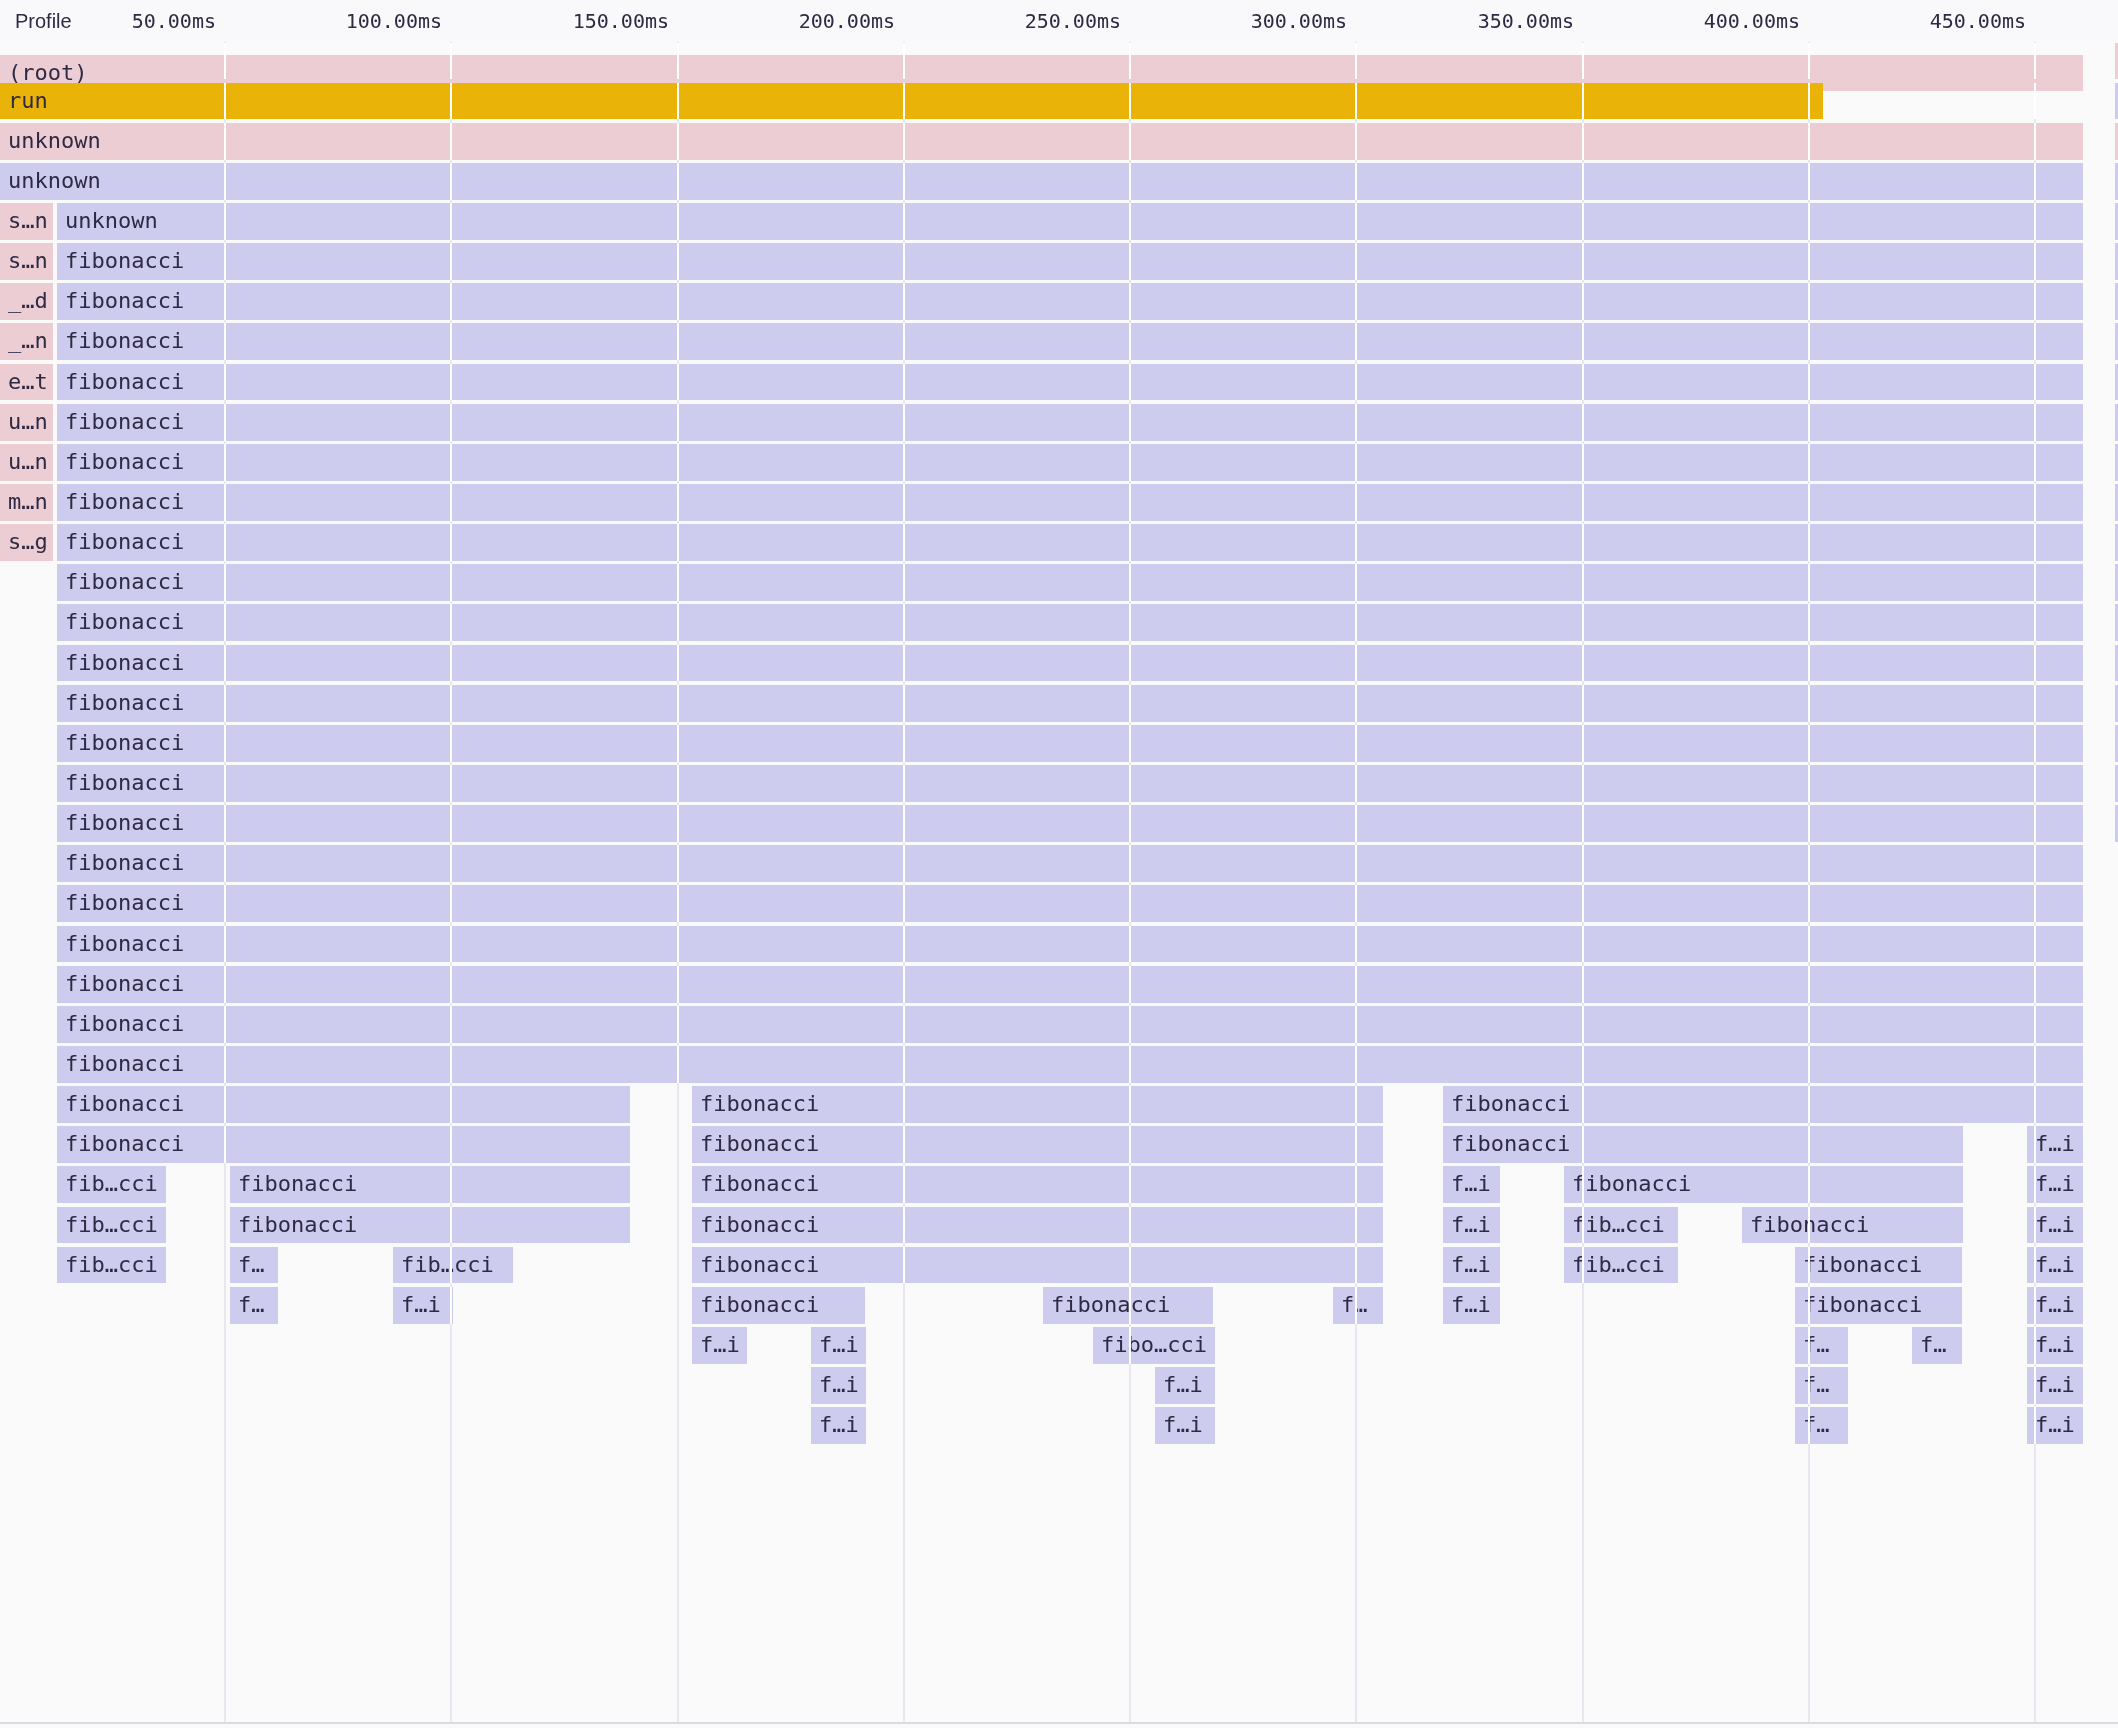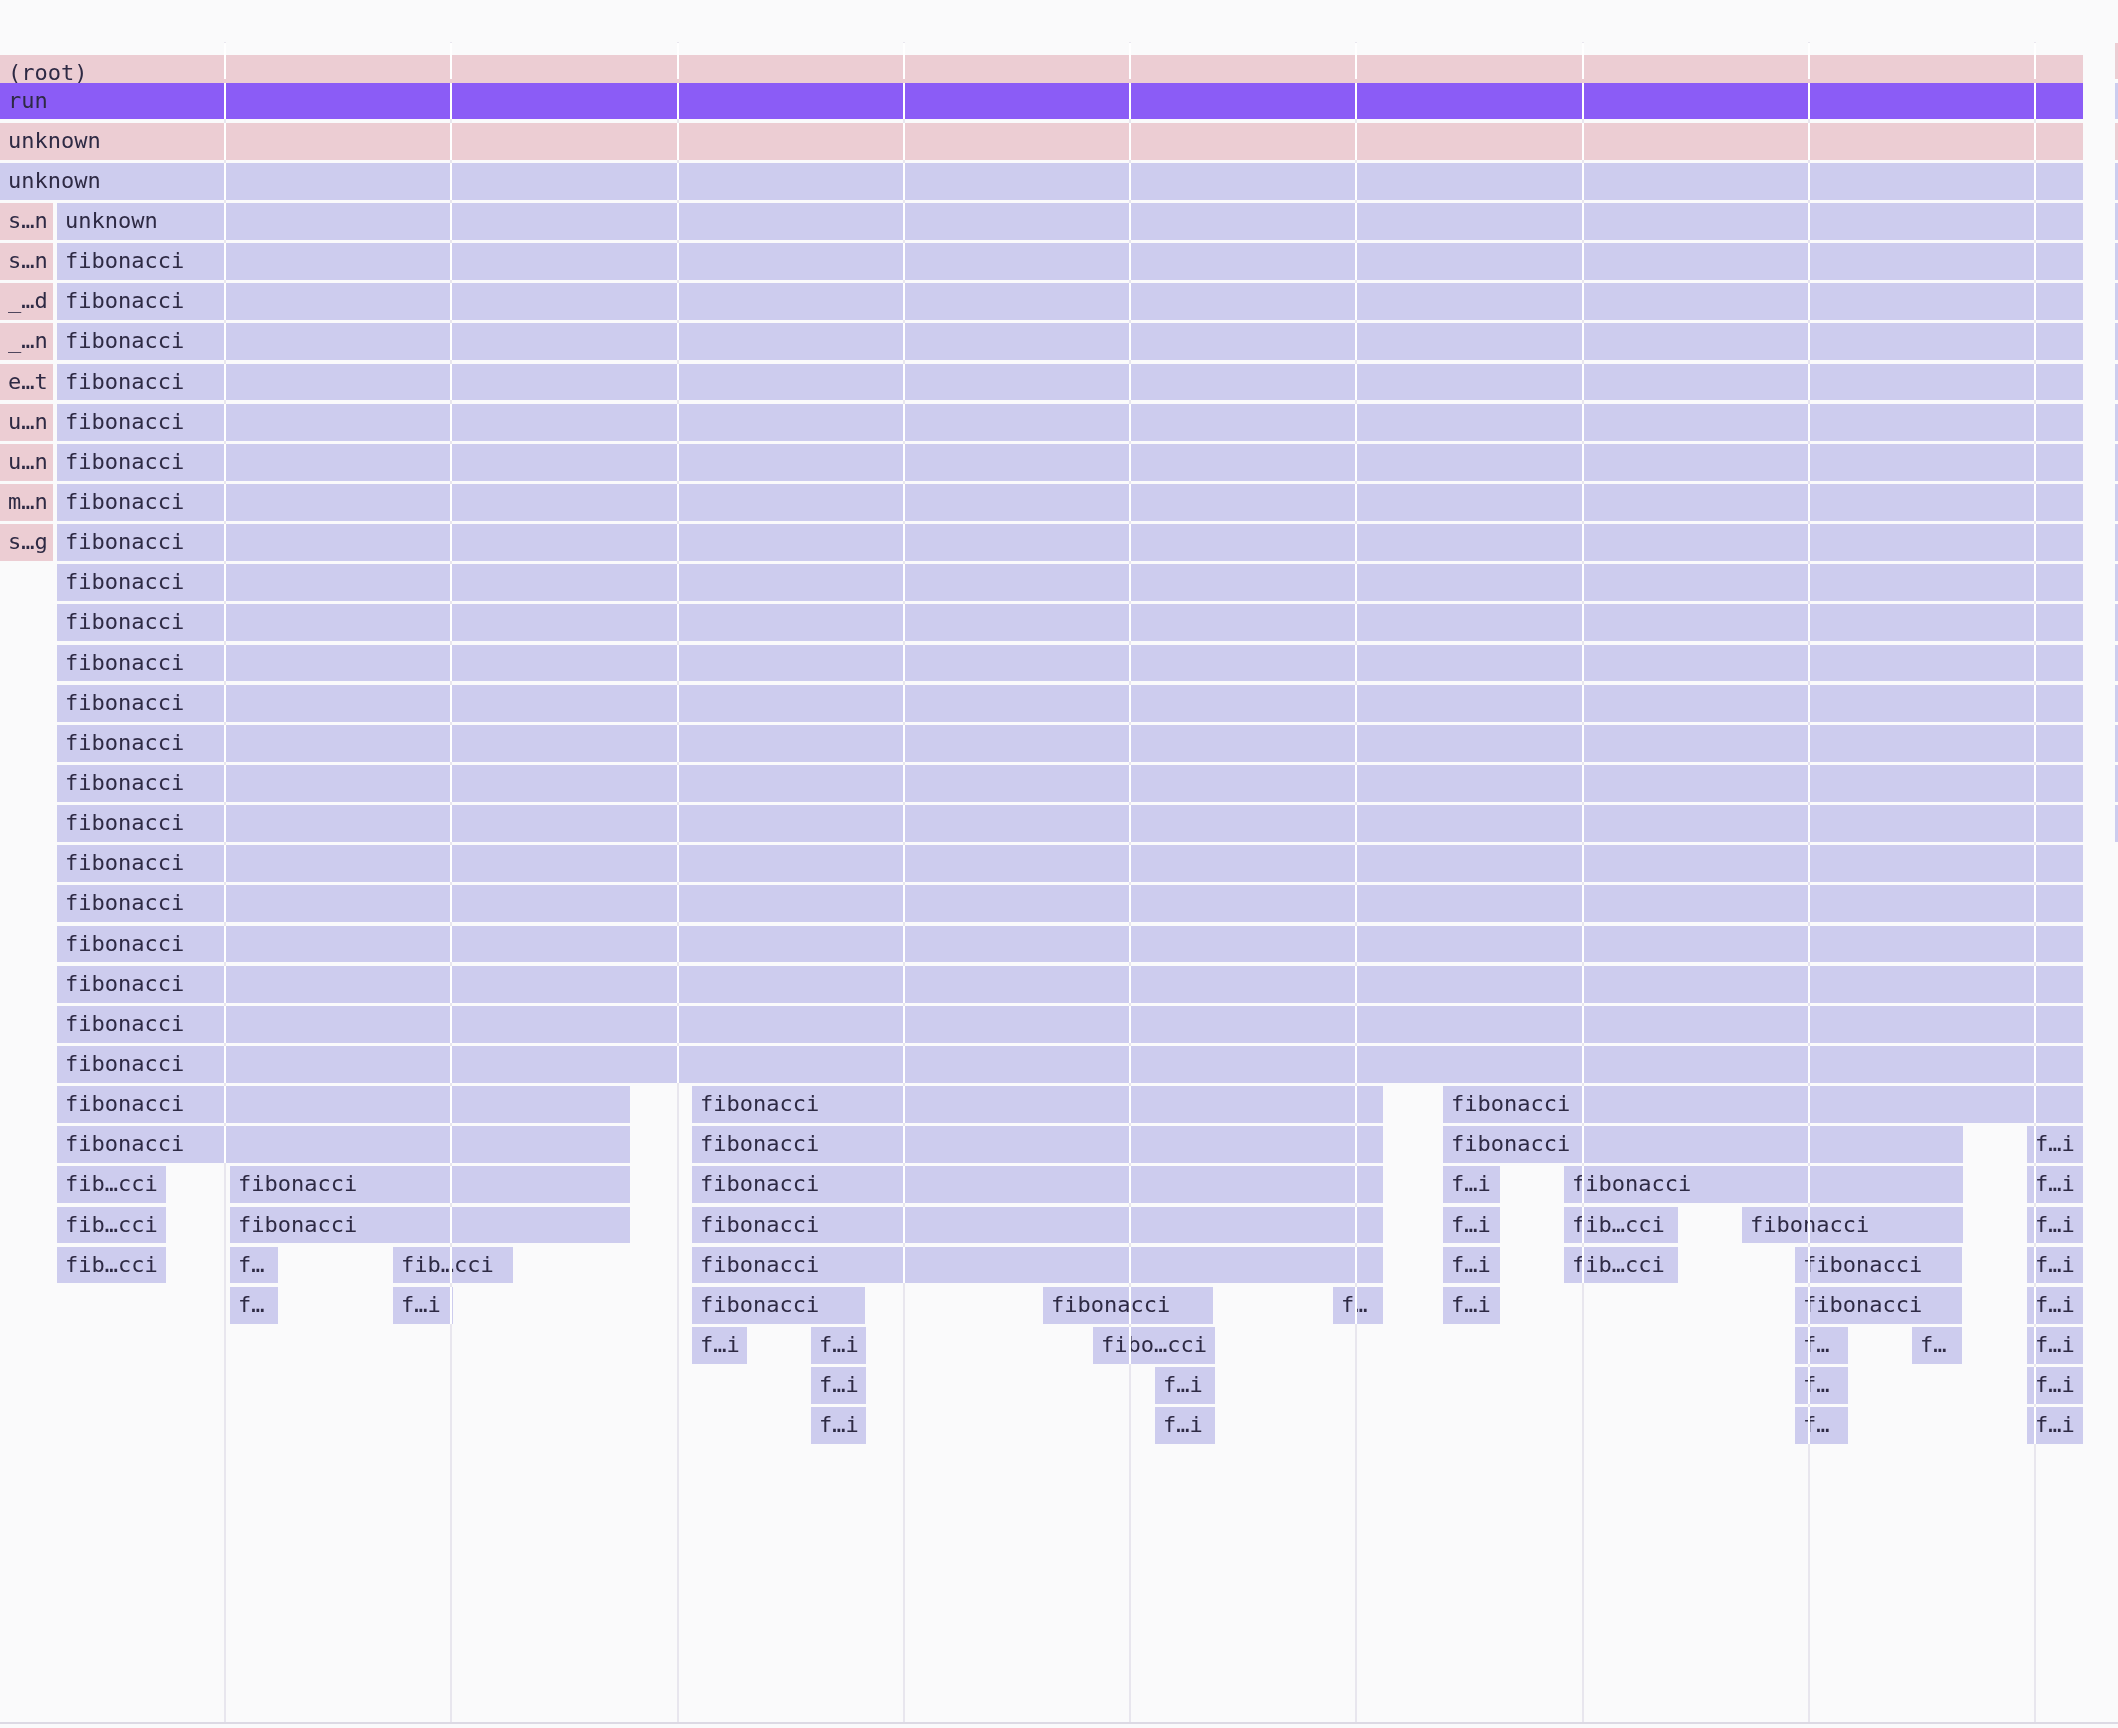--- a/index.html
+++ b/index.html
@@ -42,20 +42,32 @@
   }
   #bottom-divider{
     position:absolute;left:0;top:1722px;width:2118px;height:2px;
     background:#dcd9e4;z-index:3;
   }
 </style>
 </head>
 <body>
 
 <div id="chart">
+  <div id="header">
+    <span id="profile-title">Profile</span>
+  <span class="tick-label" style="right: 1902px;">50.00ms</span>
+      <span class="tick-label" style="right: 1676px;">100.00ms</span>
+      <span class="tick-label" style="right: 1449px;">150.00ms</span>
+      <span class="tick-label" style="right: 1223px;">200.00ms</span>
+      <span class="tick-label" style="right: 997px;">250.00ms</span>
+      <span class="tick-label" style="right: 771px;">300.00ms</span>
+      <span class="tick-label" style="right: 544px;">350.00ms</span>
+      <span class="tick-label" style="right: 318px;">400.00ms</span>
+      <span class="tick-label" style="right: 92px;">450.00ms</span>
+    </div>
   <div class="gridline" style="left: 224px; height: 1680px; background: rgb(232, 230, 238);"></div>
     <div class="gridline" style="left: 450px; height: 1680px; background: rgb(232, 230, 238);"></div>
     <div class="gridline" style="left: 677px; height: 1680px; background: rgb(232, 230, 238);"></div>
     <div class="gridline" style="left: 903px; height: 1680px; background: rgb(232, 230, 238);"></div>
     <div class="gridline" style="left: 1129px; height: 1680px; background: rgb(232, 230, 238);"></div>
     <div class="gridline" style="left: 1355px; height: 1680px; background: rgb(232, 230, 238);"></div>
     <div class="gridline" style="left: 1582px; height: 1680px; background: rgb(232, 230, 238);"></div>
     <div class="gridline" style="left: 1808px; height: 1680px; background: rgb(232, 230, 238);"></div>
     <div class="gridline" style="left: 2034px; height: 1680px; background: rgb(232, 230, 238);"></div>
     <div id="rows">
@@ -63,21 +75,21 @@
       <div class="notch" style="left: 224px; top: 42.5px; height: 36.8px;"></div>
       <div class="notch" style="left: 450px; top: 42.5px; height: 36.8px;"></div>
       <div class="notch" style="left: 677px; top: 42.5px; height: 36.8px;"></div>
       <div class="notch" style="left: 903px; top: 42.5px; height: 36.8px;"></div>
       <div class="notch" style="left: 1129px; top: 42.5px; height: 36.8px;"></div>
       <div class="notch" style="left: 1355px; top: 42.5px; height: 36.8px;"></div>
       <div class="notch" style="left: 1582px; top: 42.5px; height: 36.8px;"></div>
       <div class="notch" style="left: 1808px; top: 42.5px; height: 36.8px;"></div>
       <div class="notch" style="left: 2034px; top: 42.5px; height: 36.8px;"></div>
       <div class="block" style="left: 2115px; top: 42.5px; width: 3px; height: 36.8px; line-height: 36.8px; background: rgb(236, 205, 211); color: rgb(46, 42, 68);"></div>
-      <div class="block" style="left: 0px; top: 82.64px; width: 2083px; height: 36.8px; line-height: 36.8px; background: #8b5cf6; color: rgb(46, 42, 68);">run</div>
+      <div class="block" style="left: 0px; top: 82.64px; width: 1823px; height: 36.8px; line-height: 36.8px; background: #eab308; color: rgb(46, 42, 68);">run</div>
       <div class="notch" style="left: 224px; top: 82.64px; height: 36.8px;"></div>
       <div class="notch" style="left: 450px; top: 82.64px; height: 36.8px;"></div>
       <div class="notch" style="left: 677px; top: 82.64px; height: 36.8px;"></div>
       <div class="notch" style="left: 903px; top: 82.64px; height: 36.8px;"></div>
       <div class="notch" style="left: 1129px; top: 82.64px; height: 36.8px;"></div>
       <div class="notch" style="left: 1355px; top: 82.64px; height: 36.8px;"></div>
       <div class="notch" style="left: 1582px; top: 82.64px; height: 36.8px;"></div>
       <div class="notch" style="left: 1808px; top: 82.64px; height: 36.8px;"></div>
       <div class="notch" style="left: 2034px; top: 82.64px; height: 36.8px;"></div>
       <div class="block" style="left: 2115px; top: 82.64px; width: 3px; height: 36.8px; line-height: 36.8px; background: rgb(205, 204, 238); color: rgb(46, 42, 68);"></div>

